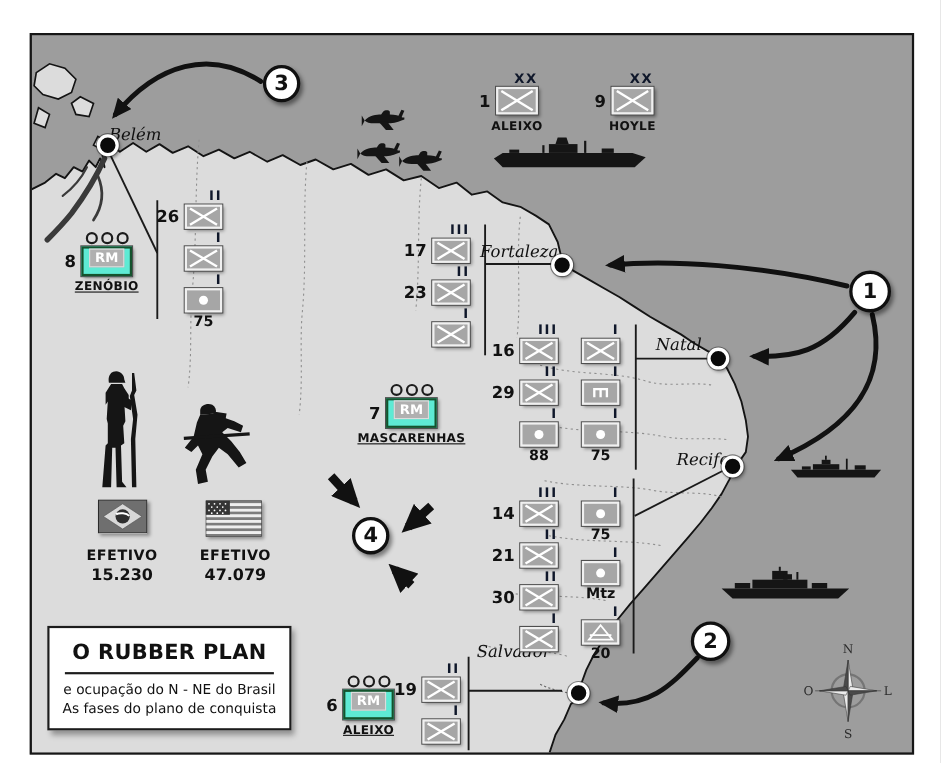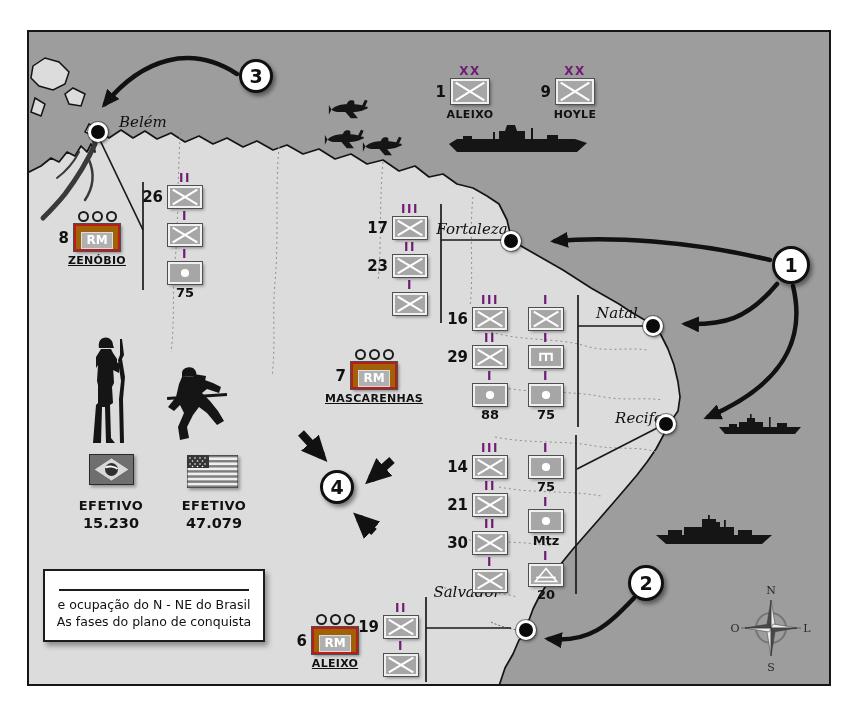--- a/index.html
+++ b/index.html
@@ -13,40 +13,40 @@
          font:900 19px "DejaVu Sans",sans-serif;box-shadow:2.5px 3px 4px rgba(0,0,0,.45);box-sizing:border-box;z-index:6;}
 
   
   .cdot{position:absolute;width:14px;height:14px;background:#0a0a0a;border:3px solid #fff;border-radius:50%;
         box-shadow:0 0 0 1px rgba(50,50,50,.55),1.5px 2px 3px rgba(0,0,0,.4);transform:translate(-50%,-50%);z-index:5;}
   .city{position:absolute;transform:translate(-50%,-50%);font:italic 15px "DejaVu Serif",serif;color:#101010;white-space:nowrap;z-index:4;}
 
   
   .ugroup{position:absolute;width:34px;z-index:4;}
   .unit{width:34px;margin-bottom:2px;}
-  .ech{height:12px;font:900 12px/12px "DejaVu Sans",sans-serif;letter-spacing:1.5px;text-align:center;color:#701a75;margin-bottom:2px;}
+  .ech{height:12px;font:900 12px/12px "DejaVu Sans",sans-serif;letter-spacing:1.5px;text-align:right;color:#0f172a;margin-bottom:2px;}
   .ubw{position:relative;width:34px;height:22px;}
   .ubox{position:absolute;left:0;top:0;width:34px;height:22px;background:#a6a6a6;border:2px solid #f0f0f0;box-sizing:border-box;
         box-shadow:0 0 0 1px #4f4f4f,2px 2px 3px rgba(0,0,0,.4);}
   .ubox svg{position:absolute;left:0;top:0;width:100%;height:100%;}
   .numl{position:absolute;right:calc(100% + 5px);top:50%;transform:translateY(-50%);font:800 15px "DejaVu Sans",sans-serif;}
   .below{font:800 13px/14px "DejaVu Sans",sans-serif;text-align:center;margin-top:2px;}
 
   
   .division{position:absolute;width:38px;z-index:4;}
   .division .ubw{width:38px;height:25px;}
   .division .ubox{width:38px;height:25px;}
   .dname{position:relative;left:50%;transform:translateX(-50%);width:max-content;font:800 11px "DejaVu Sans",sans-serif;margin-top:4px;letter-spacing:.4px;}
 
   
   .hq{position:absolute;width:46px;z-index:4;}
   .hq .dots{display:flex;justify-content:center;gap:3px;margin-bottom:2px;}
   .hq .dot3{width:11px;height:11px;border-radius:50%;background:#dedede;border:2px solid #1c1c1c;box-sizing:border-box;}
   .hqbw{position:relative;width:46px;height:27px;}
-  .hqbox{position:absolute;inset:0;background:#a16207;border:2px solid #b91c1c;box-sizing:border-box;display:flex;align-items:flex-end;justify-content:center;
+  .hqbox{position:absolute;inset:0;background:#5eead4;border:2px solid #14532d;box-sizing:border-box;display:flex;align-items:flex-start;justify-content:center;
          box-shadow:0 0 0 1px #4f4f4f,2px 2px 3px rgba(0,0,0,.4);}
   .rm{font:800 12px/15px "DejaVu Sans",sans-serif;color:#fff;border:1px solid #dcdcdc;background:#b0b0b0;padding:0 4px;}
   .hqname{position:relative;left:50%;transform:translateX(-50%);width:max-content;font:800 11px "DejaVu Sans",sans-serif;margin-top:3px;letter-spacing:.3px;text-decoration:underline;}
 
   
   .legend{position:absolute;left:14px;top:537px;width:222px;background:#fff;border:2px solid #1c1c1c;box-sizing:border-box;
           box-shadow:3px 4px 5px rgba(0,0,0,.35);padding:11px 8px 9px;text-align:center;z-index:6;}
   .legend h1{font:900 19px "DejaVu Sans",sans-serif;letter-spacing:.3px;margin:0;}
   .legend .rule{height:0;border-top:2px solid #1c1c1c;margin:7px 6px 6px;}
   .legend p{font:500 12.5px/1.35 "DejaVu Sans",sans-serif;margin:0;}
@@ -248,21 +248,21 @@
     <div class="fl1">EFETIVO</div>
     <div class="fl2">47.079</div>
   </div>
 
   <span class="cdot" style="left:69px;top:100px"></span>
   <span class="cdot" style="left:482px;top:209px"></span>
   <span class="cdot" style="left:624px;top:294px"></span>
   <span class="cdot" style="left:637px;top:392px"></span>
   <span class="cdot" style="left:497px;top:598px"></span>
 
-  <span class="city" style="left:90px;top:90px;transform:translate(0,-50%)">Belém</span>
+  <span class="city" style="left:70px;top:90px;transform:translate(0,-50%)">Belém</span>
   <span class="city" style="left:443px;top:197px">Fortaleza</span>
   <span class="city" style="left:588px;top:281px">Natal</span>
   <span class="city" style="left:610px;top:386px">Recife</span>
   <span class="city" style="left:438px;top:560px">Salvador</span>
 
   <div class="phase" style="left:743px;top:214px;width:38px;height:38px">1</div>
   <div class="phase" style="left:599px;top:533px;width:36px;height:36px">2</div>
   <div class="phase" style="left:210px;top:27px;width:34px;height:34px">3</div>
   <div class="phase" style="left:291px;top:438px;width:34px;height:34px">4</div>
 
@@ -612,20 +612,21 @@
     <div class="hqbw">
       <span class="numl">6</span>
       <span class="hqbox">
           <span class="rm">RM</span>
         </span>
     </div>
     <div class="hqname">ALEIXO</div>
   </div>
 
   <div class="legend">
+    <h1>O RUBBER PLAN</h1>
     <div class="rule"></div>
     <p>e ocupação do N - NE do Brasil</p>
     <p>As fases do plano de conquista</p>
   </div>
 
 
   <svg class="sil" style="left:702px;top:550px;z-index:5" width="80" height="92" viewBox="0 0 80 92">
     <circle cx="40" cy="46" r="15" fill="none" stroke="#6f6f6f" stroke-width="2" opacity="0.85"></circle>
     <line x1="10" y1="46" x2="70" y2="46" stroke="#555" stroke-width="0.8"></line>
     <g stroke="#333" stroke-width="0.5">

